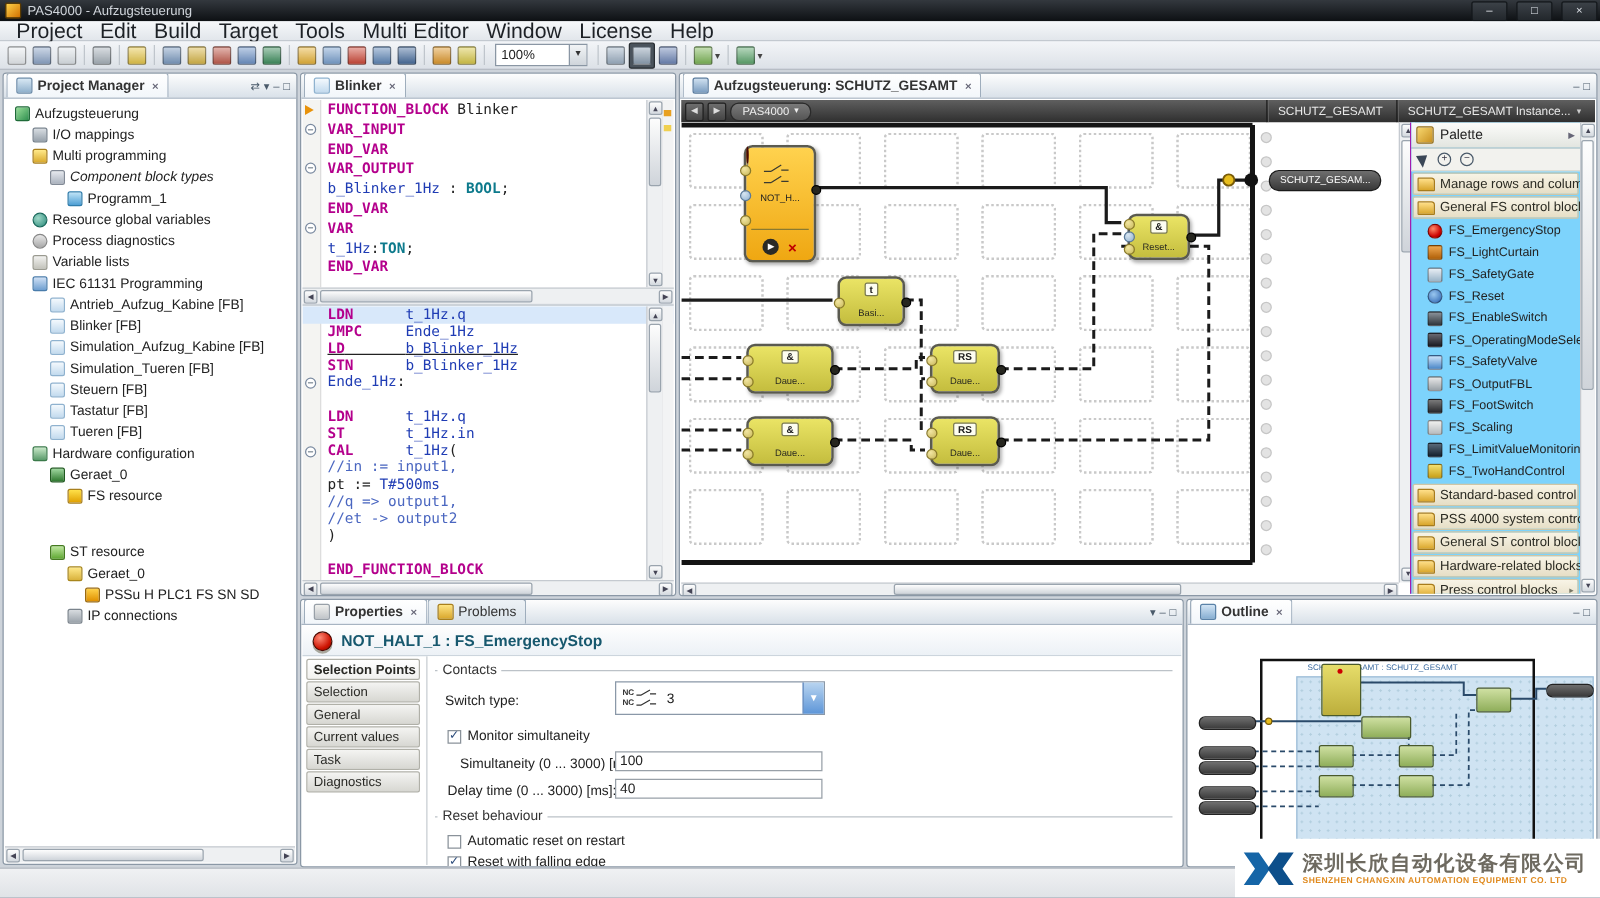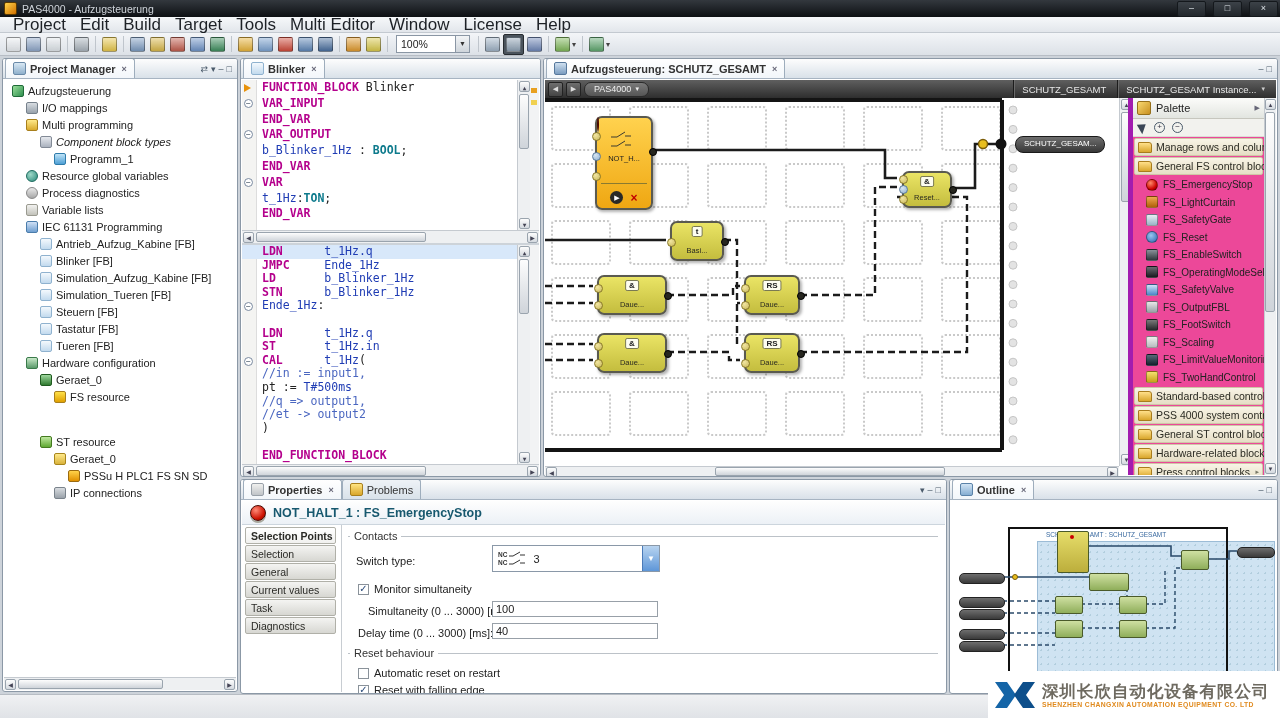--- a/index.html
+++ b/index.html
@@ -105,21 +105,21 @@
   .nh-estop{position:relative;width:13px;height:13px;border-radius:50%;margin:5px auto 2px;background:radial-gradient(circle at 35% 30%,#ff8a76,#cc1100 65%,#7a0e00);border:1px solid #4a0a02;box-shadow:0 2px 0 #8a8a80;}
   .nh-contact{display:block;margin:1px 0 0 14px;}
   .nh-label{text-align:center;font-size:7.5px;color:#222;margin-top:6px;}
   .nh-div{position:absolute;left:4px;right:4px;bottom:24px;border-top:1.5px solid #8a7a30;}
   .nh-foot{position:absolute;bottom:4px;left:0;right:0;display:flex;justify-content:center;gap:7px;align-items:center;}
   .play-icon{width:13px;height:13px;border-radius:50%;background:#2a2a26;color:#fff;font-size:7px;line-height:13px;text-align:center;}
   .red-x{color:#c00000;font-size:12px;font-weight:bold;line-height:12px;}
   .out-pill{position:absolute;height:15px;background:linear-gradient(#6e6e6e,#383838);border:1px solid #1a1a1a;border-radius:8px;color:#fff;font-size(8px);font-size:8px;line-height:14px;padding:0 8px;white-space:nowrap;}
 
   
-  #ge-palette{position:absolute;top:39px;right:13px;width:136px;bottom:1px;background:#ec4899;border-left:5px solid #a21caf;box-sizing:border-box;overflow:hidden;}
+  #ge-palette{position:absolute;top:39px;right:13px;width:136px;bottom:1px;background:#7dd3fc;border-left:1px solid #a21caf;box-sizing:border-box;overflow:hidden;}
   .pal-header{height:20px;display:flex;align-items:center;gap:5px;padding:0 4px;background:linear-gradient(#fcfcfa,#e2e5e0);border-bottom:1px solid #c6c6be;font-size:11px;}
   .pal-header .ph-icon{width:12px;height:12px;border-radius:2px;background:linear-gradient(135deg,#f8d870,#c89020);border:1px solid #96701a;}
   .pal-header .grow{flex:1;}
   .pal-tools{height:17px;display:flex;align-items:center;gap:7px;padding:0 6px;background:#f2f2ee;border-bottom:1px solid #dcdcd4;}
   .cursor-icon{width:0;height:0;border-left:8px solid #3a4656;border-top:4px solid transparent;border-bottom:7px solid transparent;transform:rotate(-30deg);}
   .zoomtool{width:11px;height:11px;border:1.5px solid #4a5a6a;border-radius:50%;font-size:8px;line-height:8px;text-align:center;color:#334;box-sizing:border-box;}
   .pal-group{height:16px;margin:1px;background:linear-gradient(#f8f4e6,#e6dec6);border:1px solid #cfc6a6;border-radius:2px;display:flex;align-items:center;gap:4px;padding:0 3px;font-size:10.5px;white-space:nowrap;color:#2a2a22;}
   .folder-icon{width:12px;height:9px;background:linear-gradient(#ffe08a,#d9a62c);border:1px solid #a87c1c;border-radius:1px 3px 1px 1px;flex:none;}
   .pal-group .gc{margin-left:auto;font-size:7px;color:#776;}
   .pal-item{height:17.5px;display:flex;align-items:center;gap:5px;padding-left:13px;font-size:10px;white-space:nowrap;}
@@ -429,21 +429,21 @@
     <div class="hscroll" style="left:1px;right:1px;top:171px;">
       <span class="sb-arrow" style="left:1px;top:1px;">◀</span>
       <span class="sb-thumb" style="left:14px;top:1px;height:10px;width:170px;"></span>
       <span class="sb-arrow" style="right:1px;top:1px;">▶</span>
     </div>
     <div style="position:absolute;left:1px;right:1px;top:184px;height:2px;background:#cdd3d9;"></div>
     <div class="codepane" id="ce-bot" style="left:1px;top:186px;right:1px;height:219px;">
         <div class="gutter"></div>
         <div class="cl sel" style="line-height: 13.6px; height: 13.6px;"><span class="kw">LDN</span>      <span class="id">t_1Hz.q</span></div>
         <div class="cl" style="line-height: 13.6px; height: 13.6px;"><span class="kw">JMPC</span>     <span class="id">Ende_1Hz</span></div>
-        <div class="cl" style="line-height: 13.6px; height: 13.6px;"><span class="kw">LD</span>       <span class="id">b_Blinker_1Hz</span></div>
+        <div class="cl" style="line-height: 13.6px; height: 13.6px; text-decoration: underline;"><span class="kw">LD</span>       <span class="id">b_Blinker_1Hz</span></div>
         <div class="cl" style="line-height: 13.6px; height: 13.6px;"><span class="kw">STN</span>      <span class="id">b_Blinker_1Hz</span></div>
         <div class="cl" style="line-height: 13.6px; height: 13.6px;"><span class="id">Ende_1Hz</span>:<span class="fold">−</span></div>
         <div class="cl" style="line-height: 13.6px; height: 13.6px;"></div>
         <div class="cl" style="line-height: 13.6px; height: 13.6px;"><span class="kw">LDN</span>      <span class="id">t_1Hz.q</span></div>
         <div class="cl" style="line-height: 13.6px; height: 13.6px;"><span class="kw">ST</span>       <span class="id">t_1Hz.in</span></div>
         <div class="cl" style="line-height: 13.6px; height: 13.6px;"><span class="kw">CAL</span>      <span class="id">t_1Hz</span>(<span class="fold">−</span></div>
         <div class="cl" style="line-height: 13.6px; height: 13.6px;"><span class="cm">//in := input1,</span></div>
         <div class="cl" style="line-height: 13.6px; height: 13.6px;">pt := <span class="id">T#500ms</span></div>
         <div class="cl" style="line-height: 13.6px; height: 13.6px;"><span class="cm">//q =&gt; output1,</span></div>
         <div class="cl" style="line-height: 13.6px; height: 13.6px;"><span class="cm">//et -&gt; output2</span></div>

